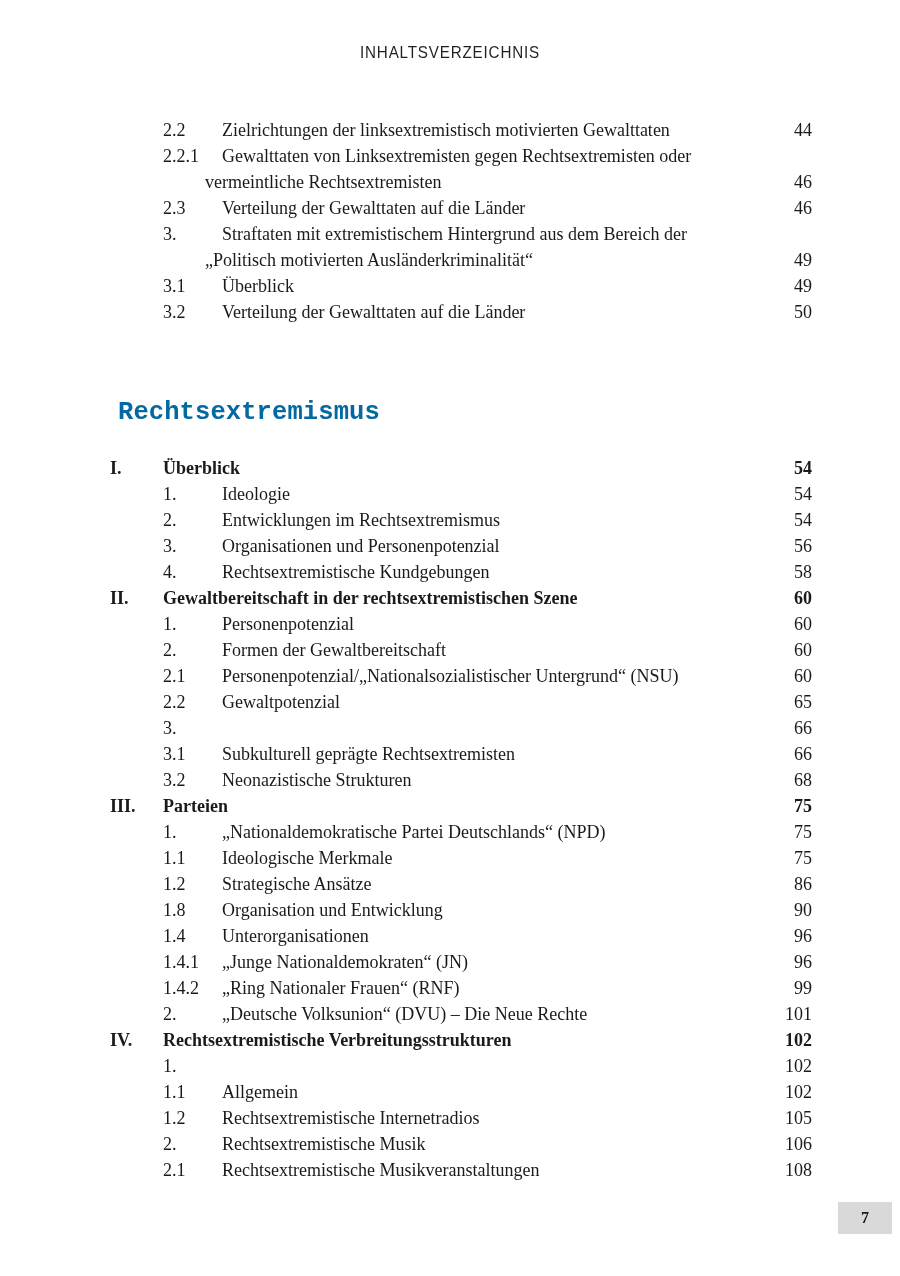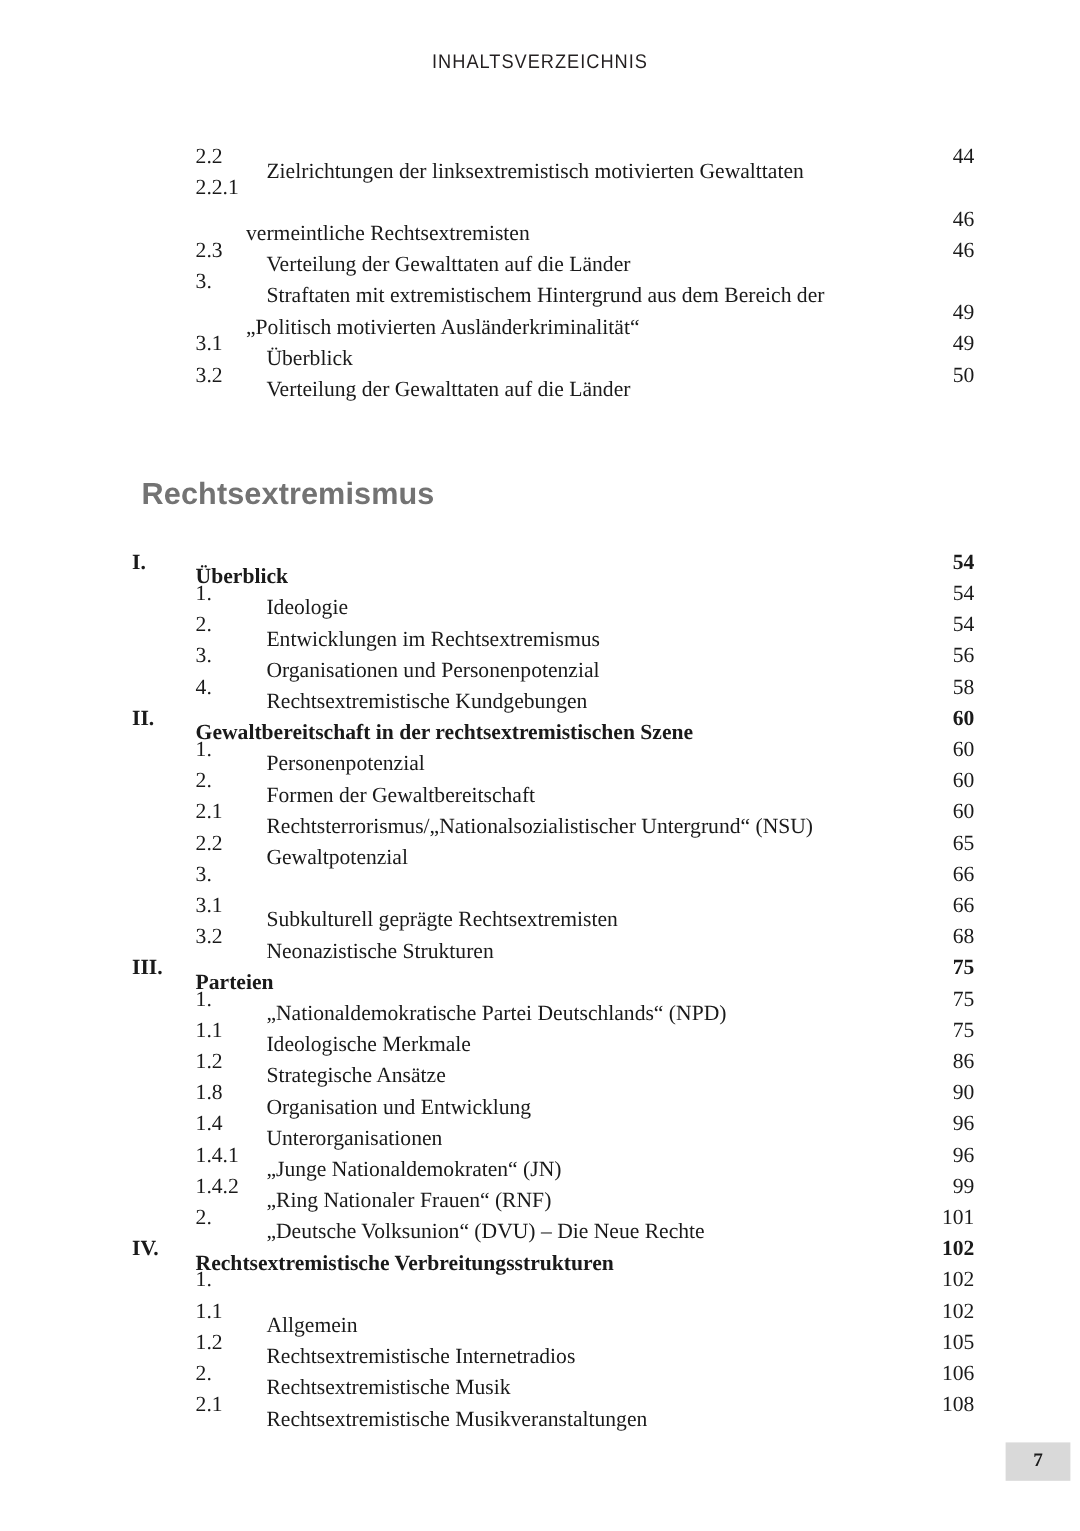--- a/index.html
+++ b/index.html
@@ -56,21 +56,20 @@
     font-size: 18px;
     white-space: nowrap;
   }
   .toc-row .num {
     position: absolute;
     top: 0;
   }
   .toc-row .title {
     position: absolute;
     top: 0;
-    margin-top: 12px;
   }
   .toc-row .page {
     position: absolute;
     top: 0;
     right: 88px;
     text-align: right;
     min-width: 34px;
     margin-left: 36px;
   }
 
@@ -125,20 +124,21 @@
 <div class="content">
 
   <div class="toc-block" id="block-top">
       <div class="toc-row lvl-num">
         <span class="num">2.2</span>
         <span class="title">Zielrichtungen der linksextremistisch motivierten Gewalttaten</span>
         <span class="page">44</span>
       </div>
       <div class="toc-row lvl-num">
         <span class="num">2.2.1</span>
+        <span class="title">Gewalttaten von Linksextremisten gegen Rechtsextremisten oder</span>
       </div>
       <div class="toc-row lvl-cont">
         <span class="title">vermeintliche Rechtsextremisten</span>
         <span class="page">46</span>
       </div>
       <div class="toc-row lvl-num">
         <span class="num">2.3</span>
         <span class="title">Verteilung der Gewalttaten auf die Länder</span>
         <span class="page">46</span>
       </div>
@@ -155,21 +155,21 @@
         <span class="title">Überblick</span>
         <span class="page">49</span>
       </div>
       <div class="toc-row lvl-num">
         <span class="num">3.2</span>
         <span class="title">Verteilung der Gewalttaten auf die Länder</span>
         <span class="page">50</span>
       </div>
     </div>
 
-  <div class="part-heading" style="color: #737373;">Rechtsextremismus</div>
+  <div class="part-heading" style="color: #0369a1; font-family: Liberation Mono, monospace;">Rechtsextremismus</div>
 
   <div class="toc-block" id="block-main">
       <div class="toc-row lvl-roman bold">
         <span class="num">I.</span>
         <span class="title">Überblick</span>
         <span class="page">54</span>
       </div>
       <div class="toc-row lvl-num">
         <span class="num">1.</span>
         <span class="title">Ideologie</span>
@@ -200,21 +200,21 @@
         <span class="title">Personenpotenzial</span>
         <span class="page">60</span>
       </div>
       <div class="toc-row lvl-num">
         <span class="num">2.</span>
         <span class="title">Formen der Gewaltbereitschaft</span>
         <span class="page">60</span>
       </div>
       <div class="toc-row lvl-num">
         <span class="num">2.1</span>
-        <span class="title">Rechtsterrorismus/„Nationalsozialistischer Untergrund“ (NSU)</span>
+        <span class="title">Personenpotenzial/„Nationalsozialistischer Untergrund“ (NSU)</span>
         <span class="page">60</span>
       </div>
       <div class="toc-row lvl-num">
         <span class="num">2.2</span>
         <span class="title">Gewaltpotenzial</span>
         <span class="page">65</span>
       </div>
       <div class="toc-row lvl-num">
         <span class="num">3.</span>
         <span class="page">66</span>

